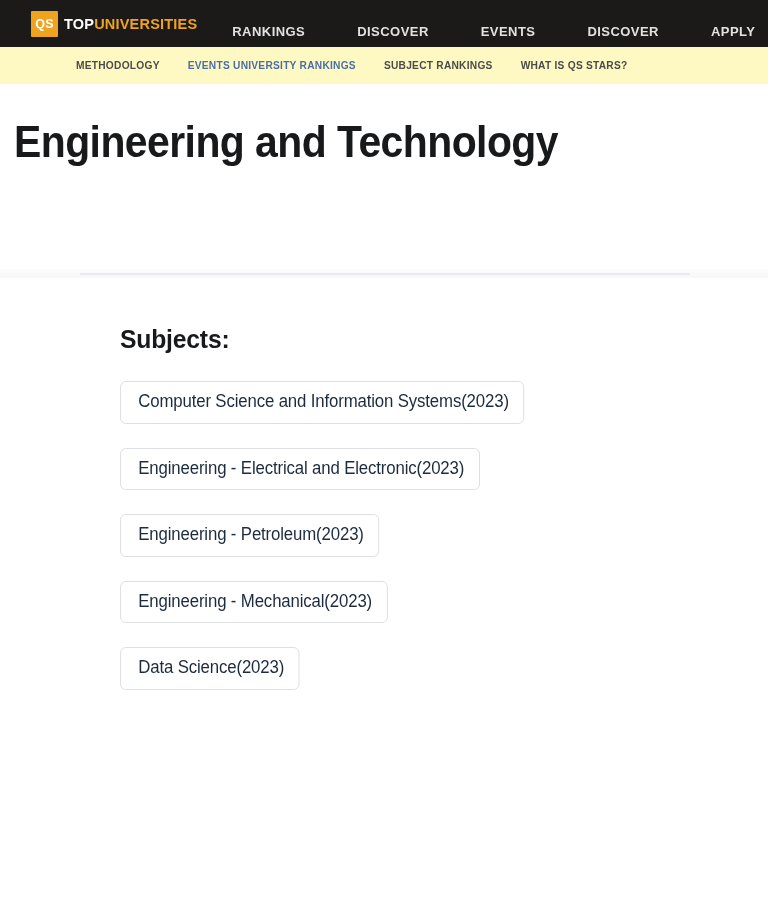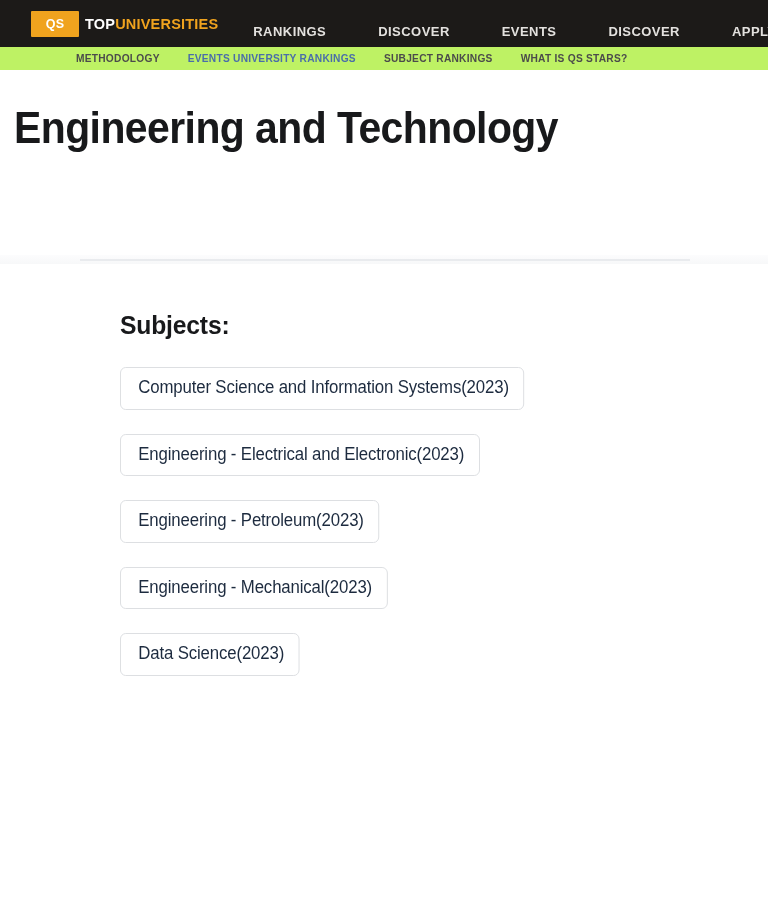--- a/index.html
+++ b/index.html
@@ -23,21 +23,21 @@
     align-items: center;
     padding-left: 31px;
     white-space: nowrap;
   }
   .brand {
     display: flex;
     align-items: center;
     margin-right: 28px;
   }
   .brand-mark {
-    width: 48px;
+    width: 27px;
     height: 26px;
     background: #f0a31e;
     color: #ffffff;
     font-size: 12.5px;
     font-weight: bold;
     letter-spacing: .3px;
     display: flex;
     align-items: center;
     justify-content: center;
     border-radius: 1px;
@@ -62,22 +62,22 @@
     letter-spacing: .45px;
     padding: 0 7px;
     margin-right: 38px;
     cursor: pointer;
     margin-top: 16px;
   }
   .topnav-item:last-child { margin-right: 0; }
 
   
   .subbar {
-    height: 23px;
-    background: #bef264;
+    height: 37px;
+    background: #fef9c3;
     display: flex;
     align-items: center;
     padding-left: 76px;
     white-space: nowrap;
   }
   .subnav-item {
     font-size: 10.2px;
     font-weight: bold;
     letter-spacing: .25px;
     color: #4b4b4b;

